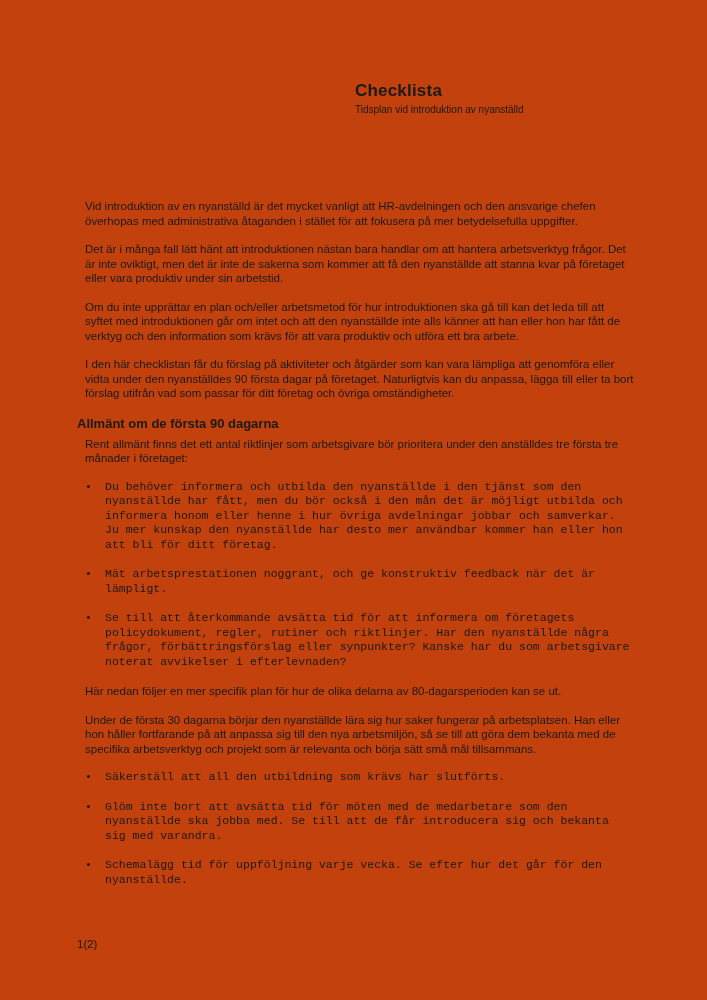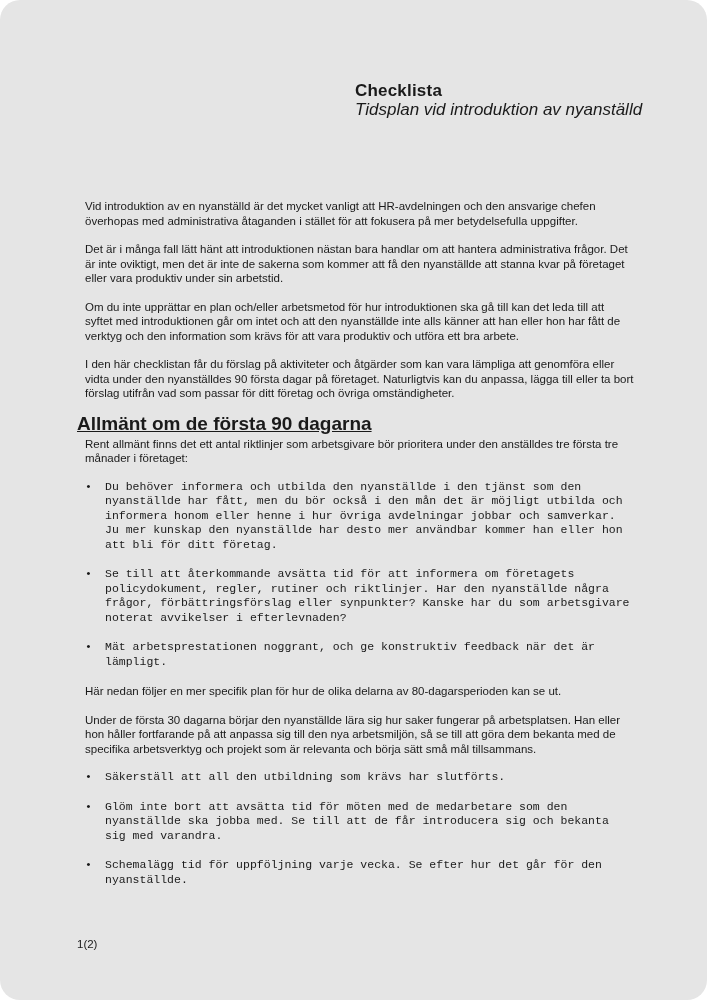--- a/index.html
+++ b/index.html
@@ -4,60 +4,57 @@
 <style>
   html, body {
     margin: 0;
     padding: 0;
     background: #ffffff;
   }
   .page {
     position: relative;
     width: 707px;
     height: 1000px;
-    background: #e5e5e5;
+    background: #c2410c;
     color: #1a1a1a;
     font-family: "Liberation Sans", "DejaVu Sans", sans-serif;
     overflow: hidden;
-    border-radius: 20px;
   }
   .title-block {
     position: absolute;
     left: 355px;
     top: 81px;
     width: 330px;
   }
   .doc-title {
     font-size: 17px;
     font-weight: bold;
     line-height: 20px;
     letter-spacing: 0.2px;
   }
   .doc-subtitle {
-    font-size: 17px;
+    font-size: 10px;
     line-height: 17px;
-    font-style: italic;
   }
   .content {
     position: absolute;
     left: 77px;
     top: 199px;
     width: 557px;
     font-size: 11.5px;
     line-height: 14.5px;
   }
   .content p {
     margin: 0 0 14px 8px;
   }
   h2.section-heading {
-    font-size: 19px;
+    font-size: 13px;
     line-height: 18px;
     font-weight: bold;
     margin: 11px 0 4px 0;
-    text-decoration: underline;
   }
   ul.bullet-list {
     list-style: none;
     margin: 14px 0 14px 0;
     padding: 0;
     font-family: Liberation Mono, monospace;
   }
   ul.bullet-list li {
     position: relative;
     padding-left: 28px;
@@ -84,31 +81,31 @@
 <div class="page">
 
   <header class="title-block">
     <div class="doc-title">Checklista</div>
     <div class="doc-subtitle">Tidsplan vid introduktion av nyanställd</div>
   </header>
 
   <main class="content">
 
     <p>Vid introduktion av en nyanställd är det mycket vanligt att HR-avdelningen och den ansvarige chefen överhopas med administrativa åtaganden i stället för att fokusera på mer betydelsefulla uppgifter.</p>
-    <p>Det är i många fall lätt hänt att introduktionen nästan bara handlar om att hantera administrativa frågor. Det är inte oviktigt, men det är inte de sakerna som kommer att få den nyanställde att stanna kvar på företaget eller vara produktiv under sin arbetstid.</p>
+    <p>Det är i många fall lätt hänt att introduktionen nästan bara handlar om att hantera arbetsverktyg frågor. Det är inte oviktigt, men det är inte de sakerna som kommer att få den nyanställde att stanna kvar på företaget eller vara produktiv under sin arbetstid.</p>
     <p>Om du inte upprättar en plan och/eller arbetsmetod för hur introduktionen ska gå till kan det leda till att syftet med introduktionen går om intet och att den nyanställde inte alls känner att han eller hon har fått de verktyg och den information som krävs för att vara produktiv och utföra ett bra arbete.</p>
     <p>I den här checklistan får du förslag på aktiviteter och åtgärder som kan vara lämpliga att genomföra eller vidta under den nyanställdes 90 första dagar på företaget. Naturligtvis kan du anpassa, lägga till eller ta bort förslag utifrån vad som passar för ditt företag och övriga omständigheter.</p>
 
     <h2 class="section-heading">Allmänt om de första 90 dagarna</h2>
     <p>Rent allmänt finns det ett antal riktlinjer som arbetsgivare bör prioritera under den anställdes tre första tre månader i företaget:</p>
 
     <ul class="bullet-list">
       <li>Du behöver informera och utbilda den nyanställde i den tjänst som den nyanställde har fått, men du bör också i den mån det är möjligt utbilda och informera honom eller henne i hur övriga avdelningar jobbar och samverkar. Ju mer kunskap den nyanställde har desto mer användbar kommer han eller hon att bli för ditt företag.</li>
+      <li>Mät arbetsprestationen noggrant, och ge konstruktiv feedback när det är lämpligt.</li>
       <li>Se till att återkommande avsätta tid för att informera om företagets policydokument, regler, rutiner och riktlinjer. Har den nyanställde några frågor, förbättringsförslag eller synpunkter? Kanske har du som arbetsgivare noterat avvikelser i efterlevnaden?</li>
-      <li>Mät arbetsprestationen noggrant, och ge konstruktiv feedback när det är lämpligt.</li>
     </ul>
 
     <p>Här nedan följer en mer specifik plan för hur de olika delarna av 80-dagarsperioden kan se ut.</p>
 
     <p>Under de första 30 dagarna börjar den nyanställde lära sig hur saker fungerar på arbetsplatsen. Han eller hon håller fortfarande på att anpassa sig till den nya arbetsmiljön, så se till att göra dem bekanta med de specifika arbetsverktyg och projekt som är relevanta och börja sätt små mål tillsammans.</p>
 
     <ul class="bullet-list">
       <li>Säkerställ att all den utbildning som krävs har slutförts.</li>
       <li>Glöm inte bort att avsätta tid för möten med de medarbetare som den nyanställde ska jobba med. Se till att de får introducera sig och bekanta sig med varandra.</li>
       <li>Schemalägg tid för uppföljning varje vecka. Se efter hur det går för den nyanställde.</li>

